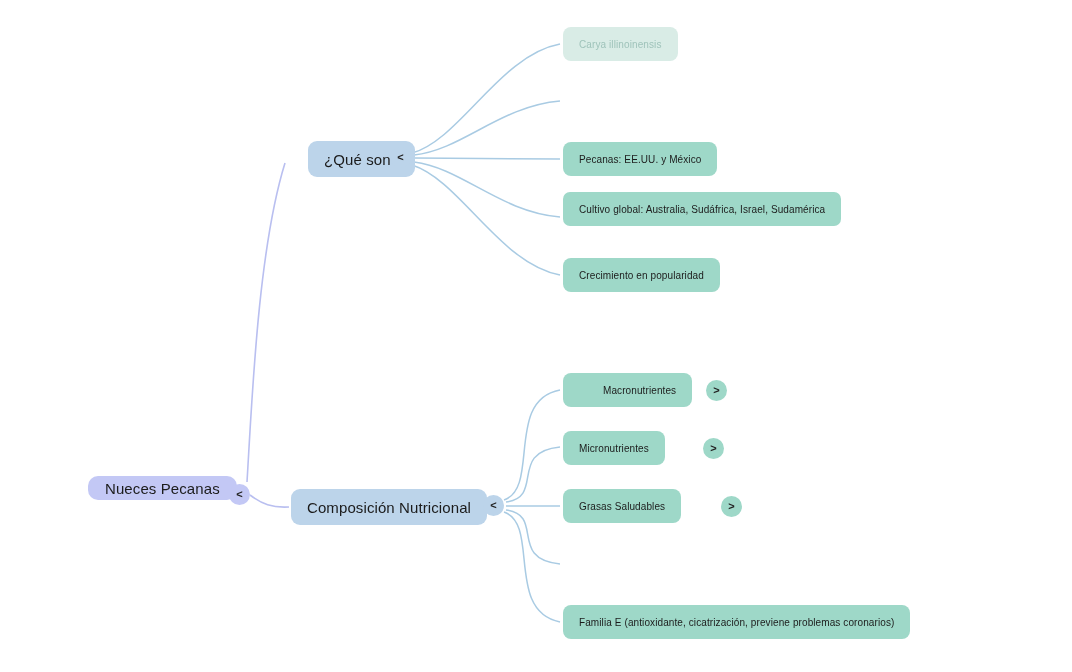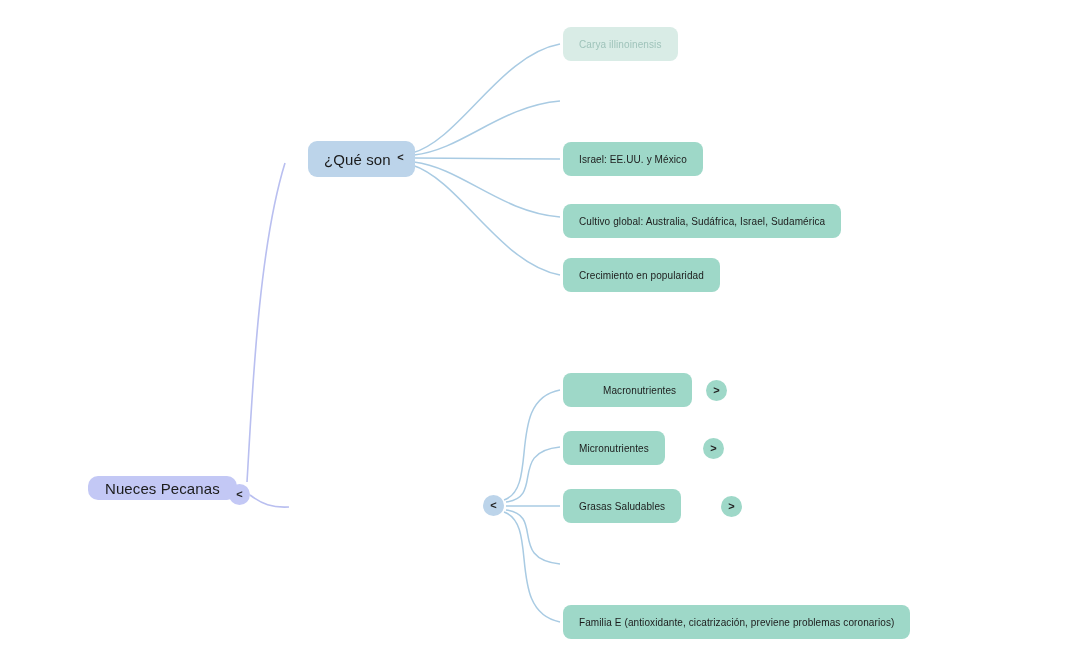--- a/index.html
+++ b/index.html
@@ -118,29 +118,32 @@
     <span>¿Qué son?</span>
   </div>
   <div class="toggle toggle-branch" style="left:390px;top:147px;">
     <span>&lt;</span>
   </div>
 
   <div class="node node-leaf node-ghost" style="left:563px;top:27px;">
     <span>Carya illinoinensis</span>
   </div>
   <div class="node node-leaf" style="left:563px;top:142px;">
-    <span>Israel: EE.UU. y México</span>
+    <span>Pecanas: EE.UU. y México</span>
   </div>
-  <div class="node node-leaf" style="left:563px;top:204px;">
+  <div class="node node-leaf" style="left:563px;top:192px;border-radius:7px;">
     <span>Cultivo global: Australia, Sudáfrica, Israel, Sudamérica</span>
   </div>
   <div class="node node-leaf" style="left:563px;top:258px;">
     <span>Crecimiento en popularidad</span>
   </div>
 
+  <div class="node node-branch" style="left:291px;top:489px;">
+    <span>Composición Nutricional</span>
+  </div>
   <div class="toggle toggle-branch" style="left:483px;top:495px;">
     <span>&lt;</span>
   </div>
 
   <div class="node node-leaf" style="left:563px;top:373px;padding-left:40px;">
     <span>Macronutrientes</span>
   </div>
   <div class="toggle toggle-leaf" style="left:706px;top:380px;">
     <span>&gt;</span>
   </div>

